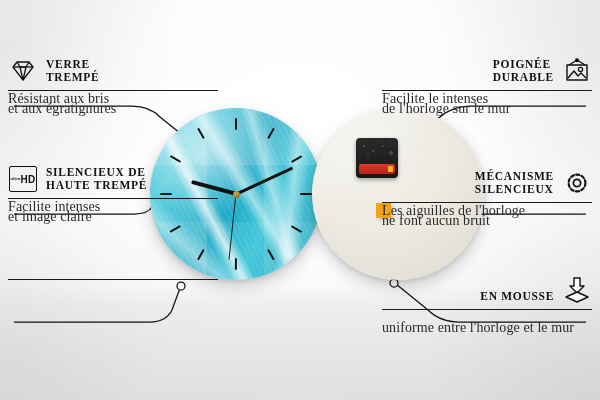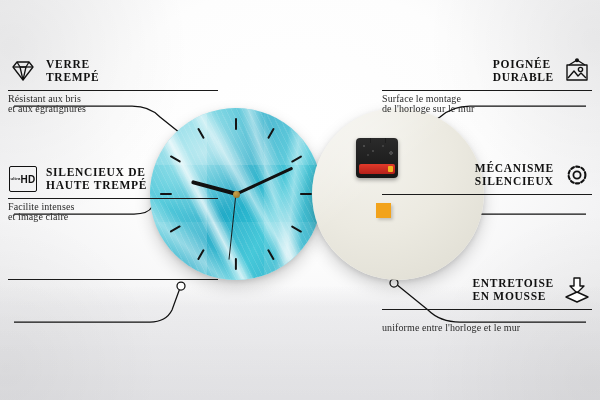--- a/index.html
+++ b/index.html
@@ -33,21 +33,21 @@
   .feat{position:absolute;width:210px;}
   .feat.left{left:8px;text-align:left;}
   .feat.right{right:8px;text-align:left;}
   .fhead{display:flex;align-items:center;gap:8px;}
   .feat.right .fhead{justify-content:flex-end;}
   .ficon{flex:0 0 auto;width:30px;height:30px;display:flex;align-items:center;justify-content:center;color:#111;}
   .ficon svg{display:block;}
   .ftitle{font-family:"Liberation Serif",serif;font-weight:700;color:#111;
     font-size:11.5px;line-height:13px;letter-spacing:.7px;}
   .rule{height:0;border-top:1.2px solid #1a1a1a;margin-top:4px;}
-  .fdesc{font-family:"Liberation Serif",serif;color:#2a2a2a;font-size:10px;line-height:10.4px;
+  .fdesc{font-family:"Liberation Serif",serif;color:#2a2a2a;font-size:14px;line-height:10.4px;
     margin-top:3px;letter-spacing:.1px;}
 
   
   .hdbadge{width:26px;height:24px;border:1.6px solid #111;border-radius:2px;
     display:flex;flex-direction:row;align-items:center;justify-content:center;line-height:1;}
   .hdbadge .u{font-family:"Liberation Sans",sans-serif;font-size:4.2px;font-weight:700;letter-spacing:.2px;}
   .hdbadge .hd{font-family:"Liberation Sans",sans-serif;font-size:10px;font-weight:700;letter-spacing:.3px;margin-top:1px;}
 
   
   .clockshadow{position:absolute;border-radius:50%;
@@ -232,47 +232,51 @@
             <circle cx="14" cy="2.2" r="1.3" fill="#111"></circle>
             <rect x="4" y="7" width="20" height="15"></rect>
             <path d="M5,20 L11,13 L15,18 L18,15 L23,20"></path>
             <circle cx="17.5" cy="11.5" r="2.1"></circle>
           </g>
         </svg>
       </span>
     </div>
     <div class="rule"></div>
     <div class="fdesc">
-      <span>Surface le montage</span><br>
+      <span>Facilite le intenses</span><br>
       <span>de l'horloge sur le mur</span>
     </div>
   </div>
 
-  <div class="feat right" style="top:160px">
+  <div class="feat right" style="top:168px">
     <div class="fhead">
       <span class="ftitle">
         <span>MÉCANISME</span><br>
         <span>SILENCIEUX</span>
       </span>
       <span class="ficon">
         <svg width="28" height="28" viewBox="0 0 28 28">
           <g fill="none" stroke="#111" stroke-width="2.1" stroke-linecap="round">
             <circle cx="14" cy="14" r="8.4" stroke-dasharray="3.2 2.3"></circle>
             <circle cx="14" cy="14" r="3.6" stroke-width="1.8"></circle>
           </g>
         </svg>
       </span>
     </div>
     <div class="rule"></div>
+    <div class="fdesc">
+      <span>Les aiguilles de l'horloge</span><br>
+      <span>ne font aucun bruit</span>
+    </div>
   </div>
 
   <div class="feat right" style="top:275px">
     <div class="fhead">
       <span class="ftitle">
-        <span>ENTRETOISE</span><br>
+        <br>
         <span>EN MOUSSE</span>
       </span>
       <span class="ficon">
         <svg width="28" height="28" viewBox="0 0 28 28">
           <g fill="none" stroke="#111" stroke-width="1.4" stroke-linejoin="round">
             <path d="M11,2 L17,2 L17,10 L21,10 L14,17 L7,10 L11,10 Z" fill="#fff"></path>
             <path d="M14,16 L25,21 L14,26 L3,21 Z" fill="#fff"></path>
           </g>
         </svg>
       </span>

